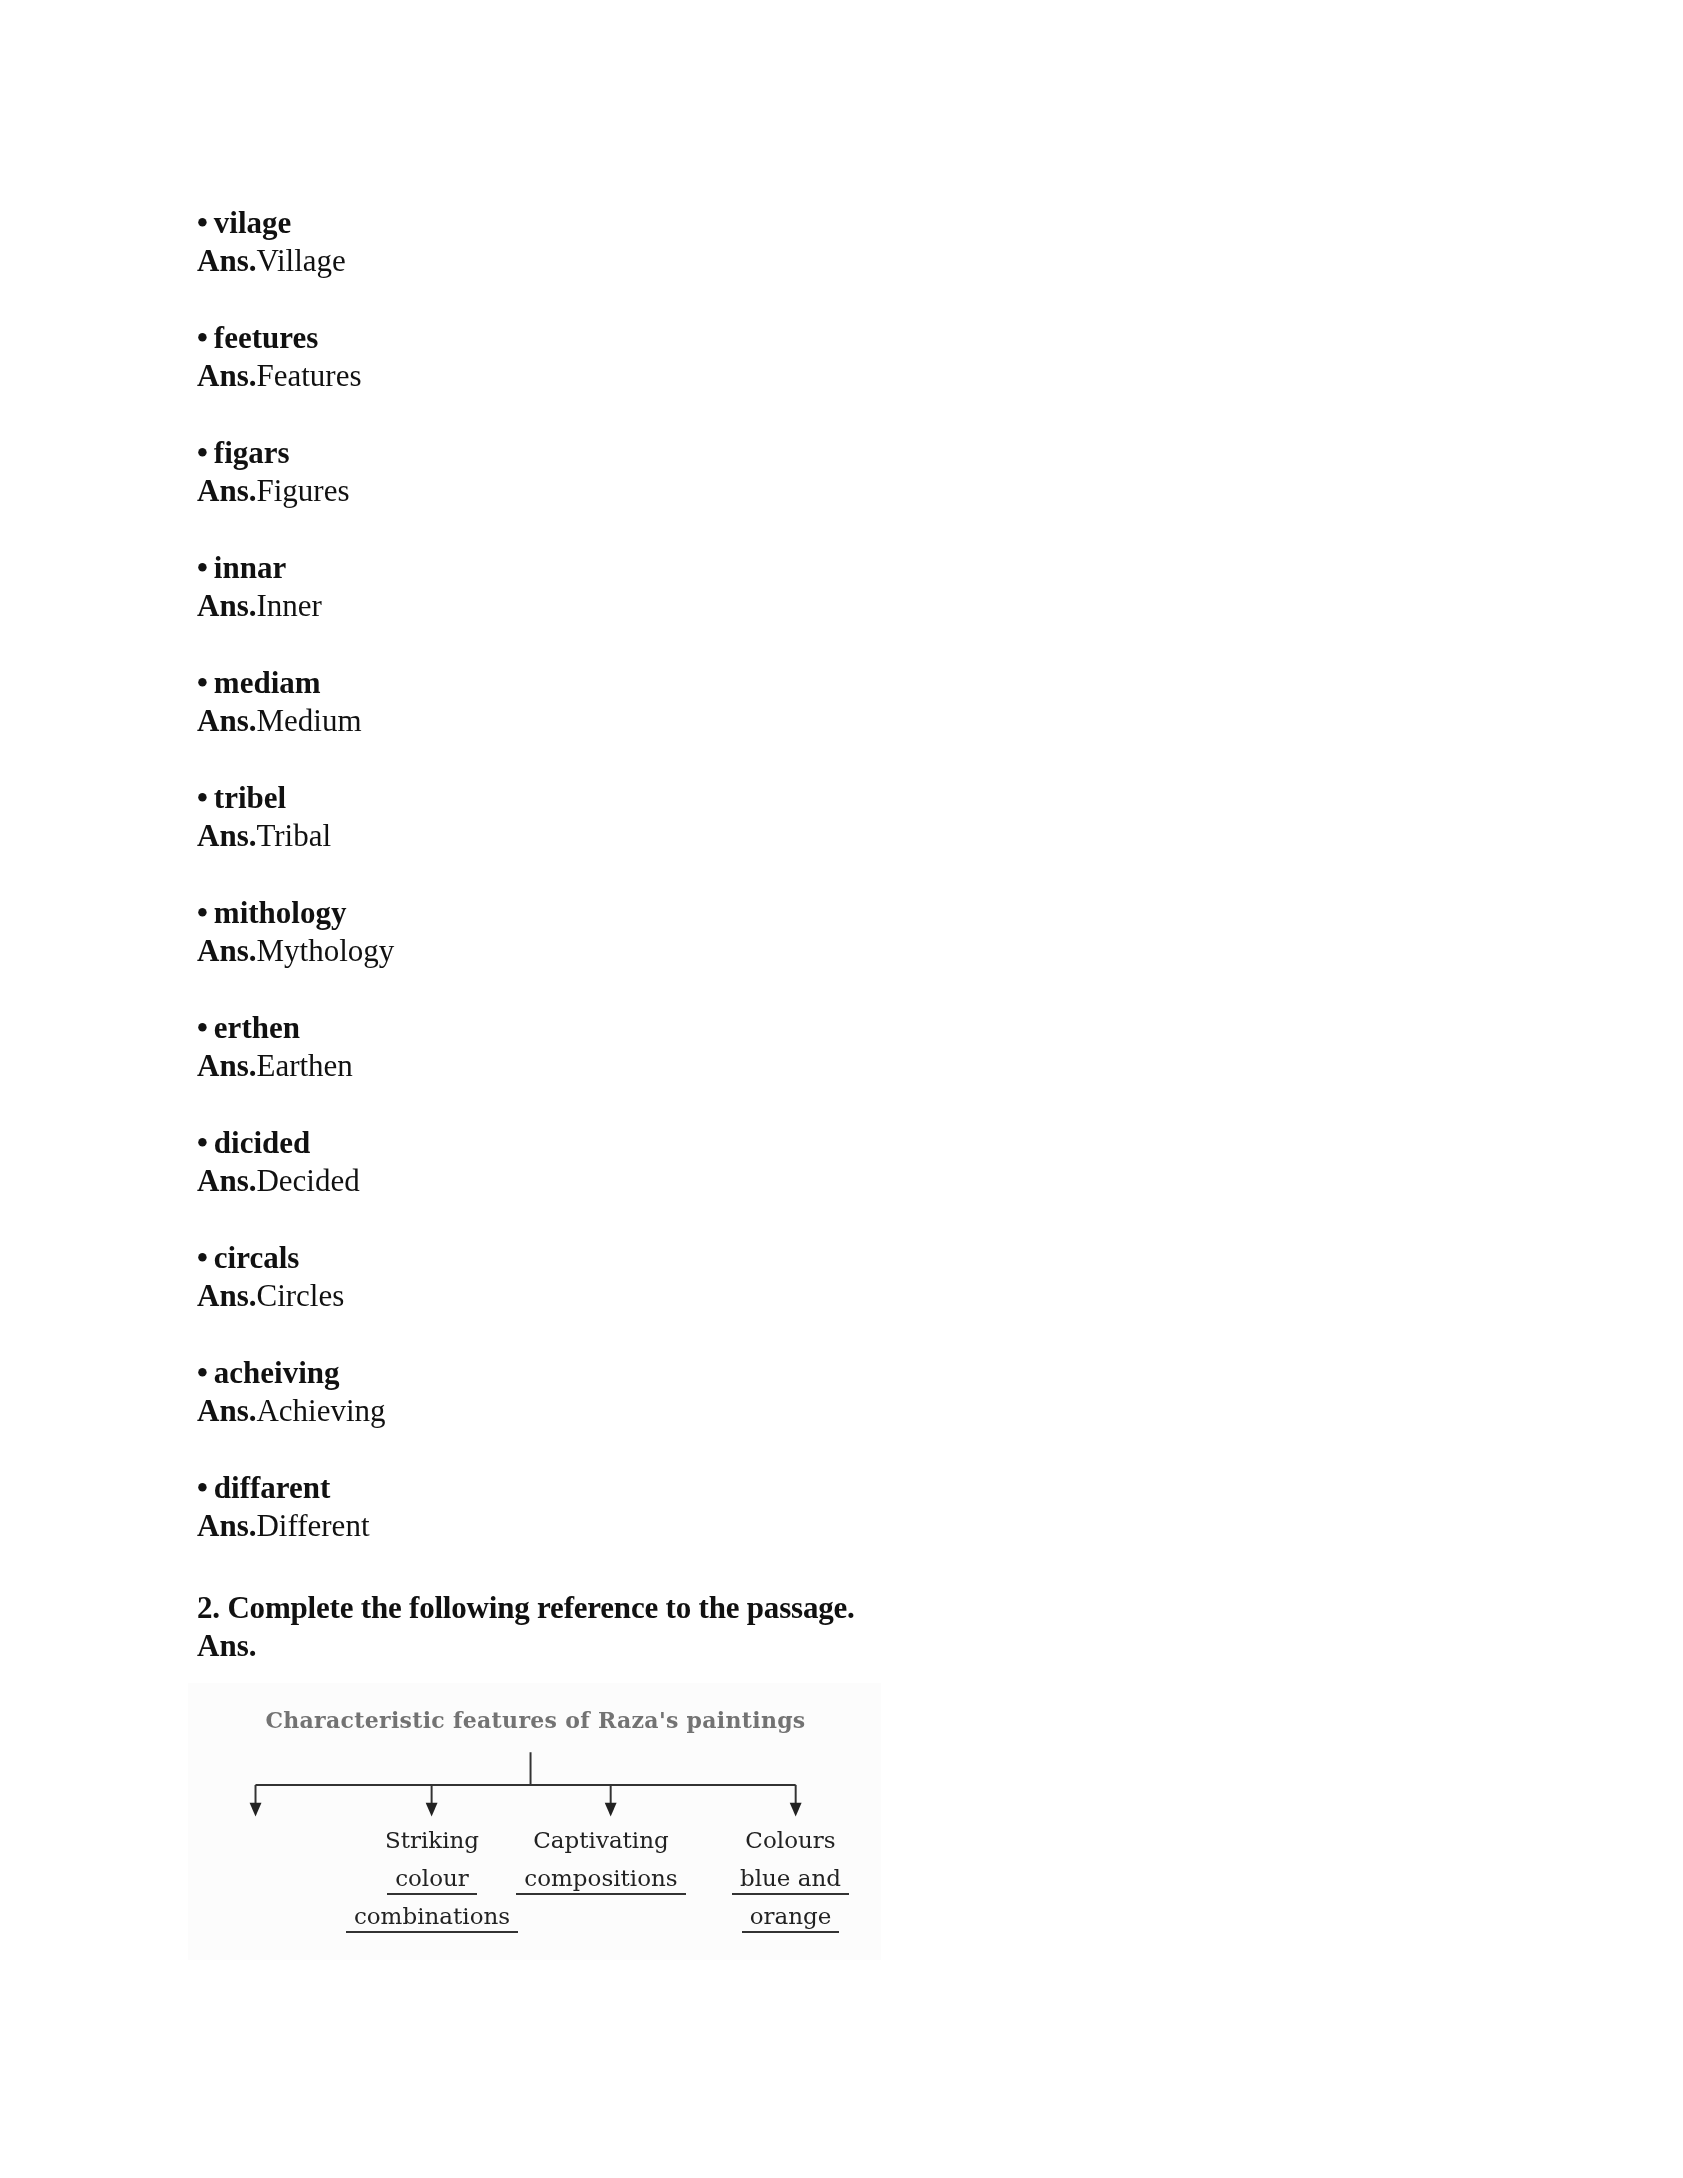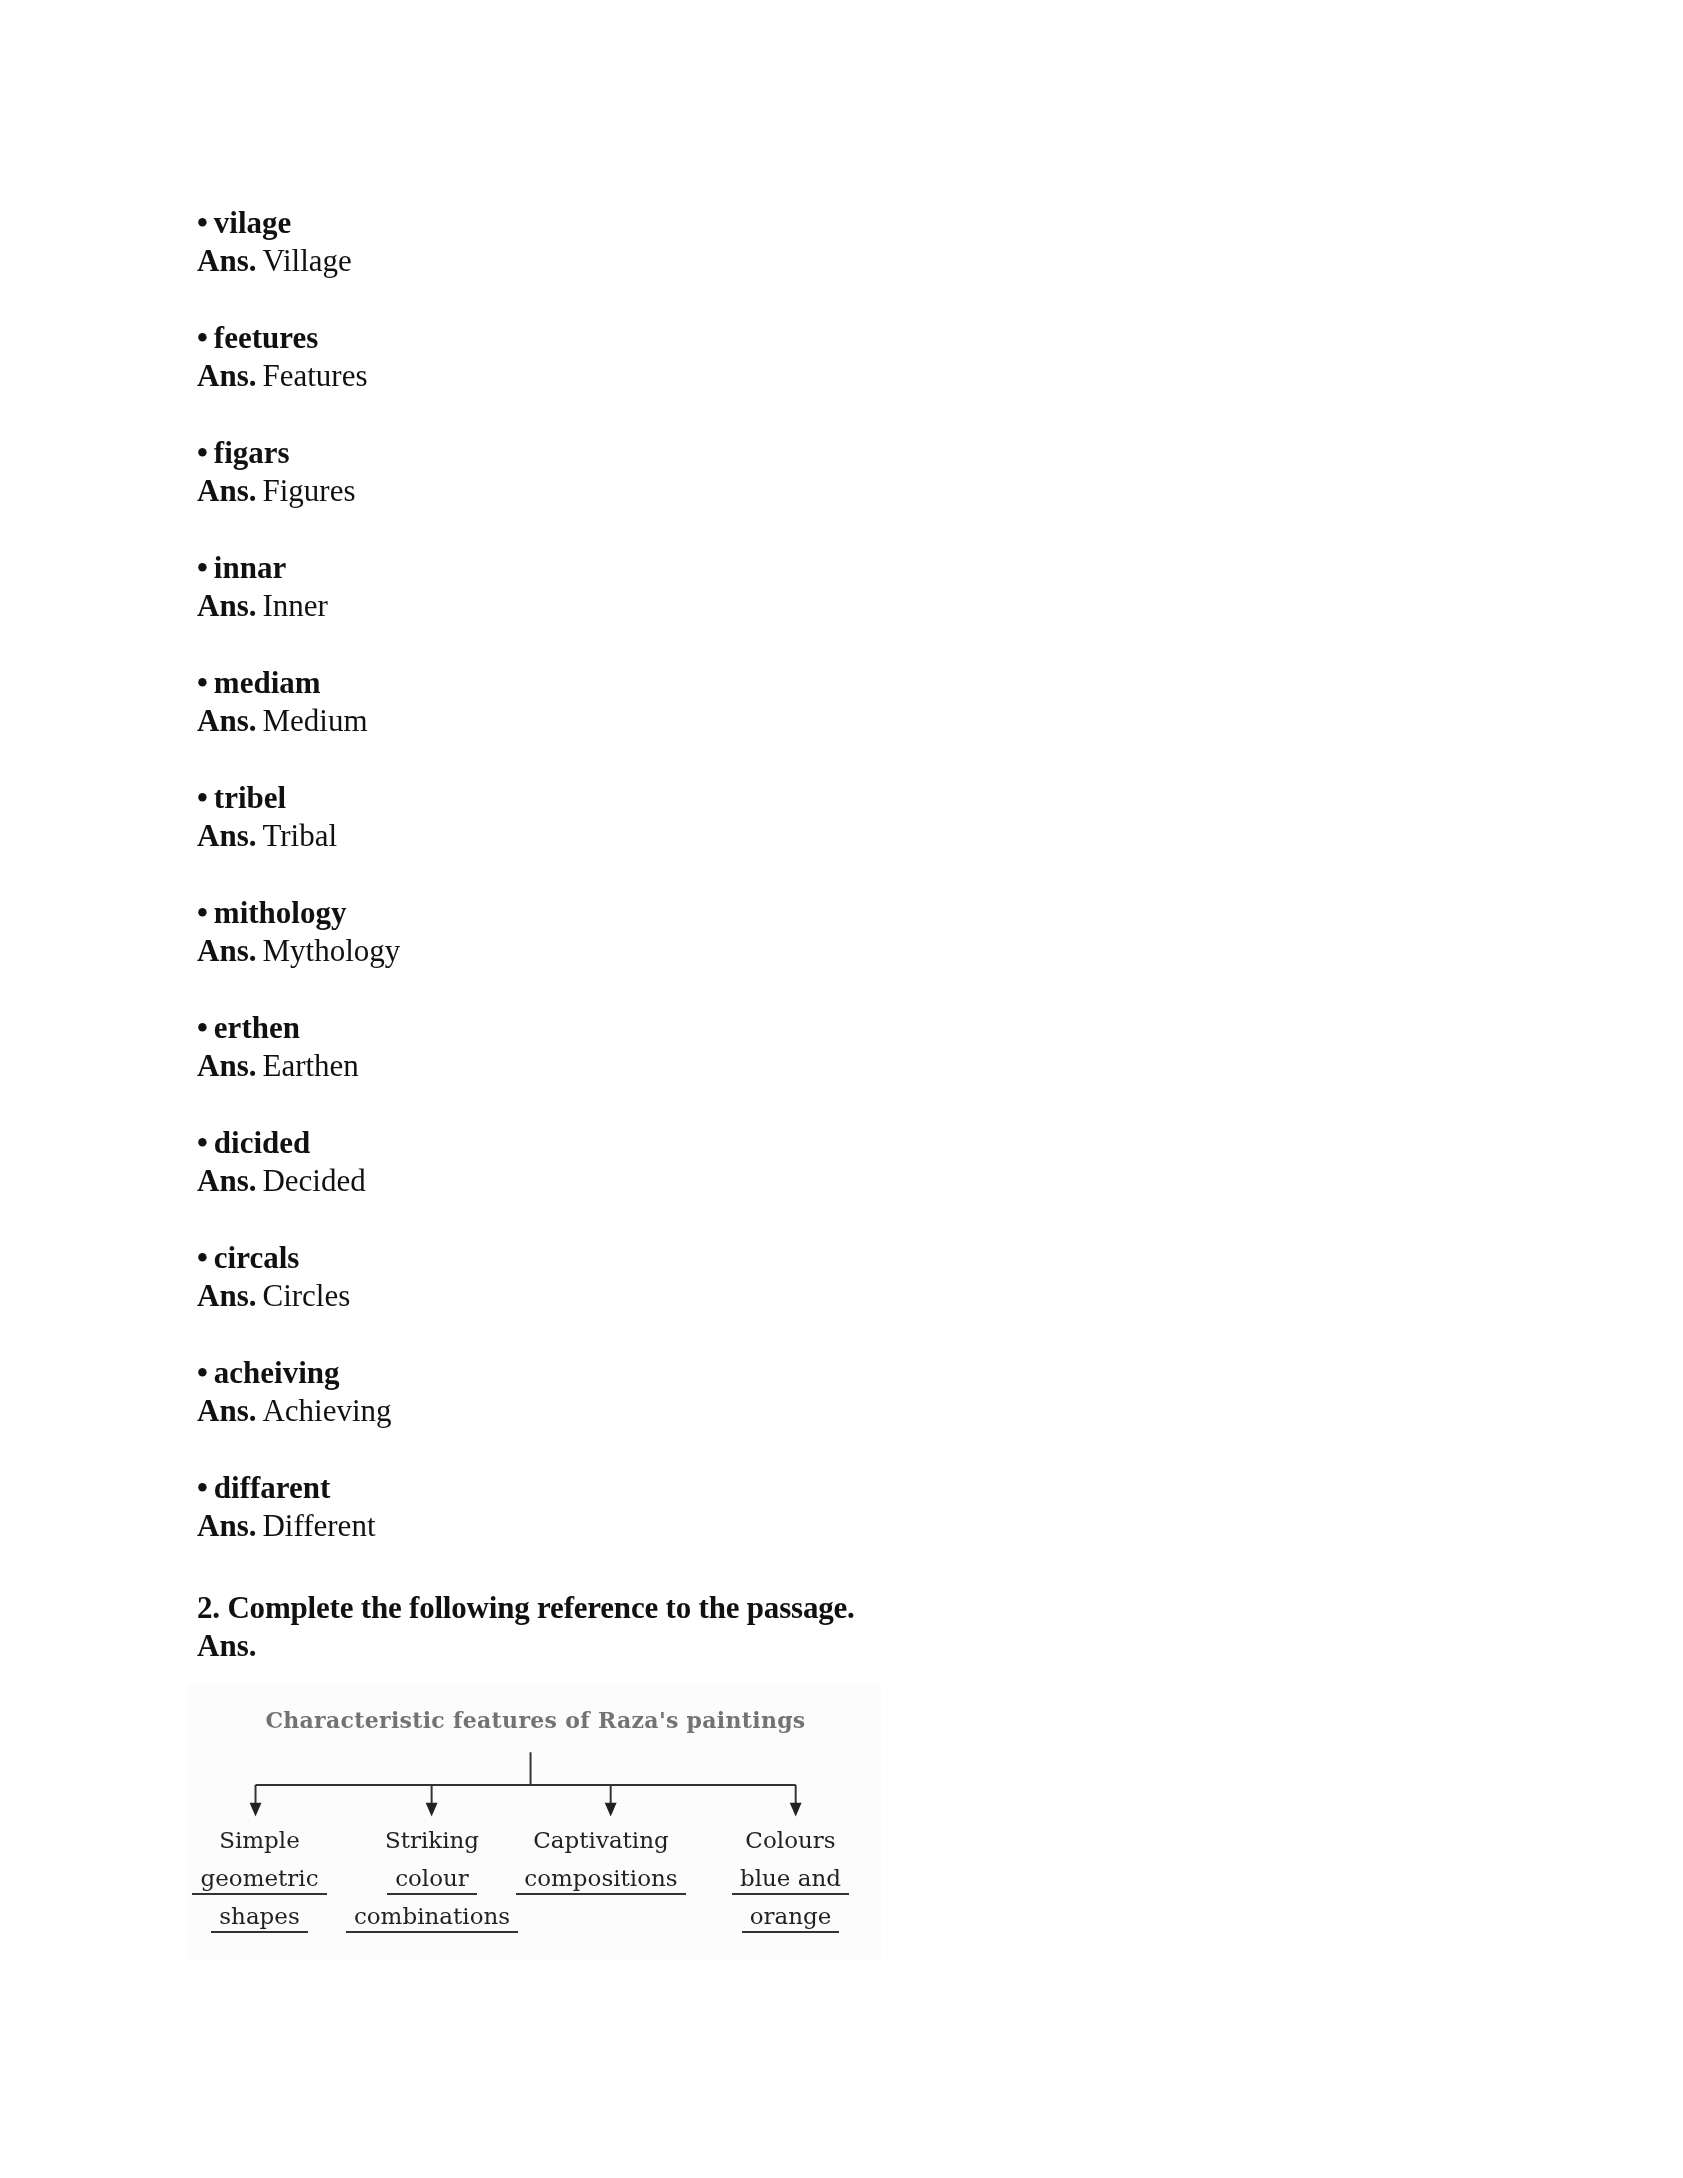--- a/index.html
+++ b/index.html
@@ -46,21 +46,20 @@
     .bullet {
       font-weight: bold;
       display: inline-block;
       margin-right: 6px;
     }
     .ans-label {
       font-weight: bold;
     }
     .ans-value {
       font-weight: normal;
-      margin-left: 6px;
     }
     .question {
       position: absolute;
       left: 197px;
       top: 1589px;
       font-family: "Liberation Serif", "DejaVu Serif", serif;
       font-size: 31px;
       line-height: 38px;
       font-weight: bold;
       white-space: nowrap;
@@ -195,25 +194,20 @@
         <line x1="614" y1="103" x2="614" y2="124"></line>
       </g>
       <g fill="#222222" stroke="none">
         <polygon points="62,121 74,121 68,135"></polygon>
         <polygon points="240,121 252,121 246,135"></polygon>
         <polygon points="421,121 433,121 427,135"></polygon>
         <polygon points="608,121 620,121 614,135"></polygon>
       </g>
     </svg>
 
-    <div class="node" style="left: 4px; top: 138px; width: 135px;">
-      <span class="node-line">Simple</span>
-      <span class="node-line u"><span>geometric</span></span>
-      <span class="node-line u"><span>shapes</span></span>
-    </div>
 
     <div class="node" style="left: 155px; top: 138px; width: 178px;">
       <span class="node-line">Striking</span>
       <span class="node-line u"><span>colour</span></span>
       <span class="node-line u"><span>combinations</span></span>
     </div>
 
     <div class="node" style="left: 324px; top: 138px; width: 178px;">
       <span class="node-line">Captivating</span>
       <span class="node-line u"><span>compositions</span></span>

